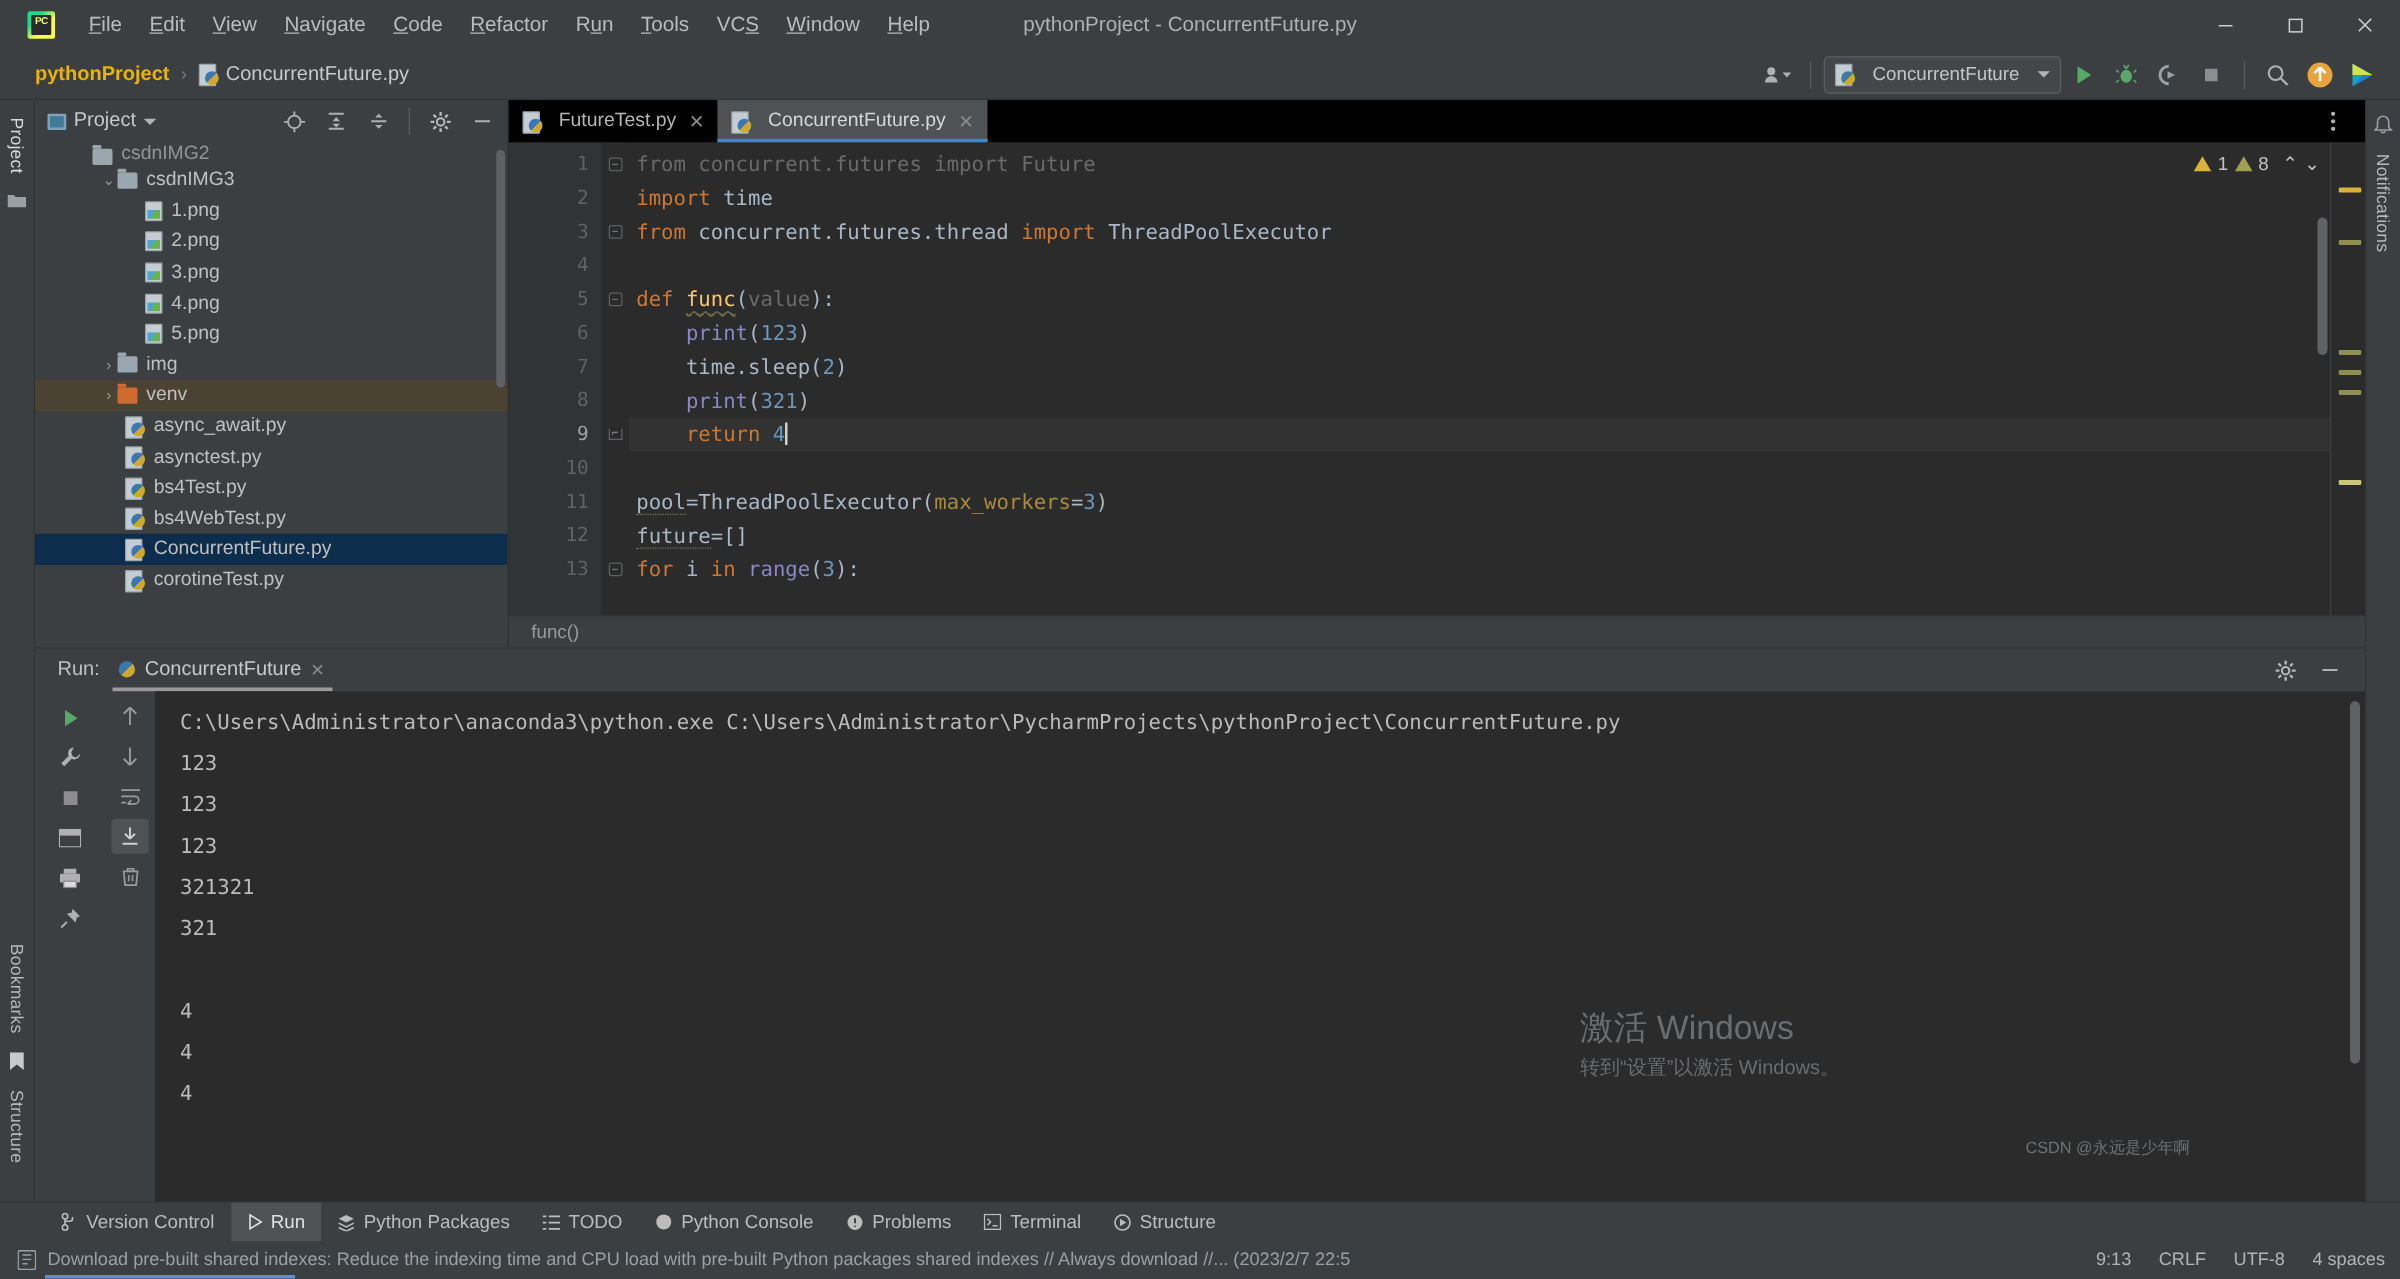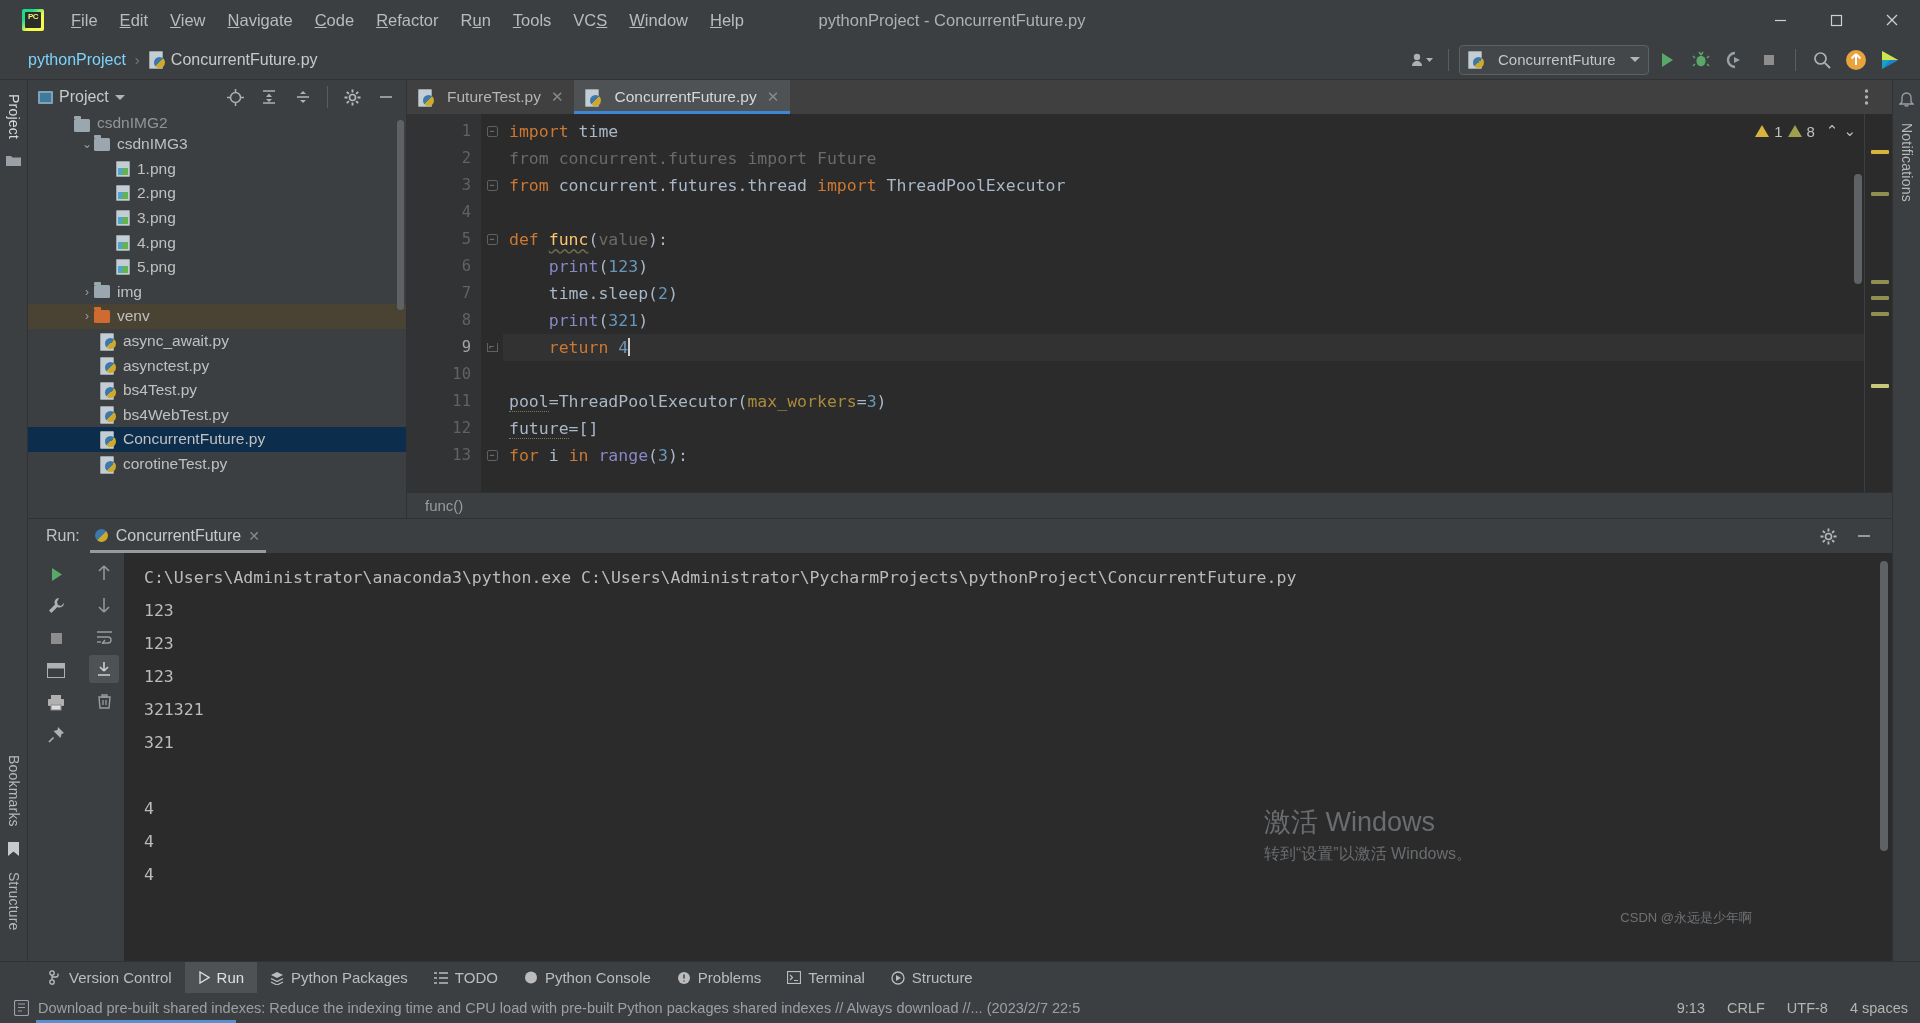--- a/index.html
+++ b/index.html
@@ -37,21 +37,21 @@
   }
   .win-controls { margin-left: auto; display: flex; align-items: center; height: 40px; z-index: 3; }
   .win-btn { width: 56px; height: 40px; display: flex; align-items: center; justify-content: center; color: #cfcfcf; }
 
   
   .navbar {
     height: 40px; background: #3c3f41; display: flex; align-items: center;
     border-bottom: 1px solid #323232; flex: 0 0 40px; padding-left: 28px;
   }
   .crumb { color: #c9c9c9; font-size: 16px; display: flex; align-items: center; }
-  .crumb.bold { font-weight: normal; color: #7dd3fc; }
+  .crumb.bold { font-weight: bold; color: #eab308; }
   .crumb-sep { color: #7a7a7a; margin: 0 9px; font-size: 15px; }
   .py-ico {
     width: 16px; height: 17px; position: relative; display: inline-block; margin-right: 6px; flex: 0 0 16px;
   }
   .py-ico::before {
     content:""; position:absolute; left:0; top:0; width:12px; height:16px;
     background:#c4cdd3; border:1px solid #9aa5ac; border-radius:1px;
   }
   .py-ico::after {
     content:""; position:absolute; right:0; bottom:0; width:11px; height:11px; border-radius:50%;
@@ -103,21 +103,21 @@
   .folder.orange::before { background:#cf6a30; }
   .img-ico { width:14px;height:16px;background:#c4cdd3;border:1px solid #9aa5ac;position:relative;flex:0 0 14px;margin-right:7px;border-radius:1px; }
   .img-ico::after{content:"";position:absolute;left:1px;right:1px;bottom:1px;height:7px;background:linear-gradient(120deg,#4fa3d1 0 45%,#63b44e 45% 100%);}
   .py-file { width:16px;height:17px;position:relative;flex:0 0 16px;margin-right:7px; }
   .py-file::before{content:"";position:absolute;left:0;top:0;width:12px;height:16px;background:#c4cdd3;border:1px solid #9aa5ac;border-radius:1px;}
   .py-file::after{content:"";position:absolute;right:0;bottom:1px;width:11px;height:11px;border-radius:50%;background:linear-gradient(135deg,#3c78aa 0 50%,#cfa92b 50% 100%);}
   .tree-scroll { position:absolute; right:2px; top:6px; width:7px; height:190px; background:#5e6264; border-radius:4px; }
 
   
   .editor { flex: 1 1 auto; display: flex; flex-direction: column; min-width: 0; background: #2b2b2b; }
-  .tabbar { height: 34px; background: #404040; display: flex; align-items: stretch; flex: 0 0 34px; }
+  .tabbar { height: 34px; background: #000000; display: flex; align-items: stretch; flex: 0 0 34px; }
   .tab { display:flex; align-items:center; gap:7px; padding: 0 11px; color:#b4b4b4; font-size:15.5px; position:relative; }
   .tab.active { background:#4e5254; color:#d6d6d6; }
   .tab.active::after { content:""; position:absolute; left:0; right:0; bottom:0; height:3px; background:#3d87d6; }
   .tab .x { color:#8a8a8a; font-size:15px; margin-left:3px; }
   .tabbar-right { margin-left:auto; display:flex; align-items:center; padding-right:10px; }
   .codearea { flex:1 1 auto; display:flex; position:relative; overflow:hidden; background:#2b2b2b; }
   .gutter {
     width: 74px; background:#313335; flex:0 0 74px; padding-top:4px; text-align:right; position:relative;
   }
   .gln { height:27px; line-height:27px; color:#606366; font-size:15.5px; font-family:"DejaVu Sans Mono",monospace; padding-right:10px; }
@@ -479,22 +479,22 @@
                   <span class="fold-end">⌐</span>
                 </div>
               <div class="fold"></div>
               <div class="fold"></div>
               <div class="fold"></div>
               <div class="fold">
                   <span class="fold-box">−</span>
                 </div>
             </div>
             <div class="code">
+              <div class="cl dim">from concurrent.futures import Future</div>
               <div class="cl"><span class="kw">import</span> time</div>
-              <div class="cl dim">from concurrent.futures import Future</div>
               <div class="cl"><span class="kw">from</span> concurrent.futures.thread <span class="kw">import</span> ThreadPoolExecutor</div>
               <div class="cl"> </div>
               <div class="cl"><span class="kw">def</span> <span class="fn squig">func</span>(<span class="dim">value</span>):</div>
               <div class="cl">    <span class="bi">print</span>(<span class="num">123</span>)</div>
               <div class="cl">    time.sleep(<span class="num">2</span>)</div>
               <div class="cl">    <span class="bi">print</span>(<span class="num">321</span>)</div>
               <div class="cl cur">    <span class="kw">return</span> <span class="num">4</span><span class="caret-bar"></span></div>
               <div class="cl"> </div>
               <div class="cl"><span class="undl">pool</span>=ThreadPoolExecutor(<span class="kwarg">max_workers</span>=<span class="num">3</span>)</div>
               <div class="cl"><span class="undl">future</span>=[]</div>

